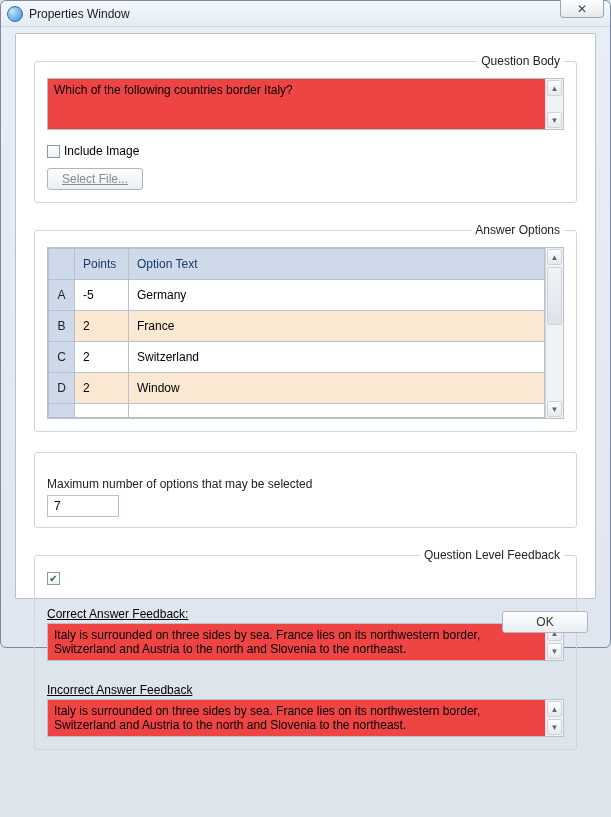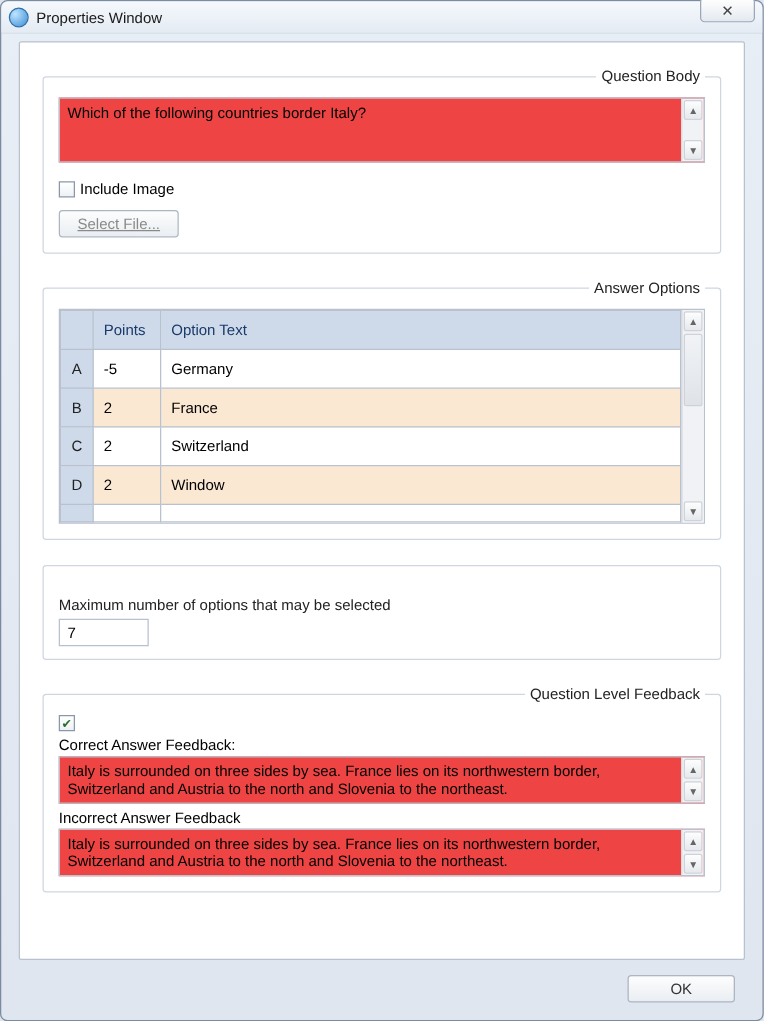--- a/index.html
+++ b/index.html
@@ -7,21 +7,21 @@
     margin: 0;
     font-family: "Segoe UI", Tahoma, sans-serif;
     font-size: 12px;
     background: #dde4ec;
     width: 611px;
     height: 817px;
     overflow: hidden;
   }
   .window {
     width: 611px;
-    height: 817px;
+    height: 648px;
     background: linear-gradient(#e8eef6, #dfe6ef);
     border: 1px solid #7a8aa0;
     border-radius: 6px;
     position: relative;
   }
   .titlebar {
     height: 26px;
     display: flex;
     align-items: center;
     padding: 0 6px;
@@ -190,21 +190,21 @@
   .grid-scroll .track { flex: 1; }
   .blankrow td { height: 14px; padding: 0; }
   .small-input {
     border: 1px solid #b8c1cd;
     padding: 3px 6px;
     width: 72px;
     background: #fff;
     font-size: 12px;
     margin-top: 4px;
   }
-  .sublabel { margin: 4px 0 2px 0; }
+  .sublabel { margin: 22px 0 2px 0; text-decoration: underline; }
   .footer {
     position: absolute;
     right: 22px;
     bottom: 14px;
     margin-left: 36px;
   }
 </style>
 </head>
 <body>
 

